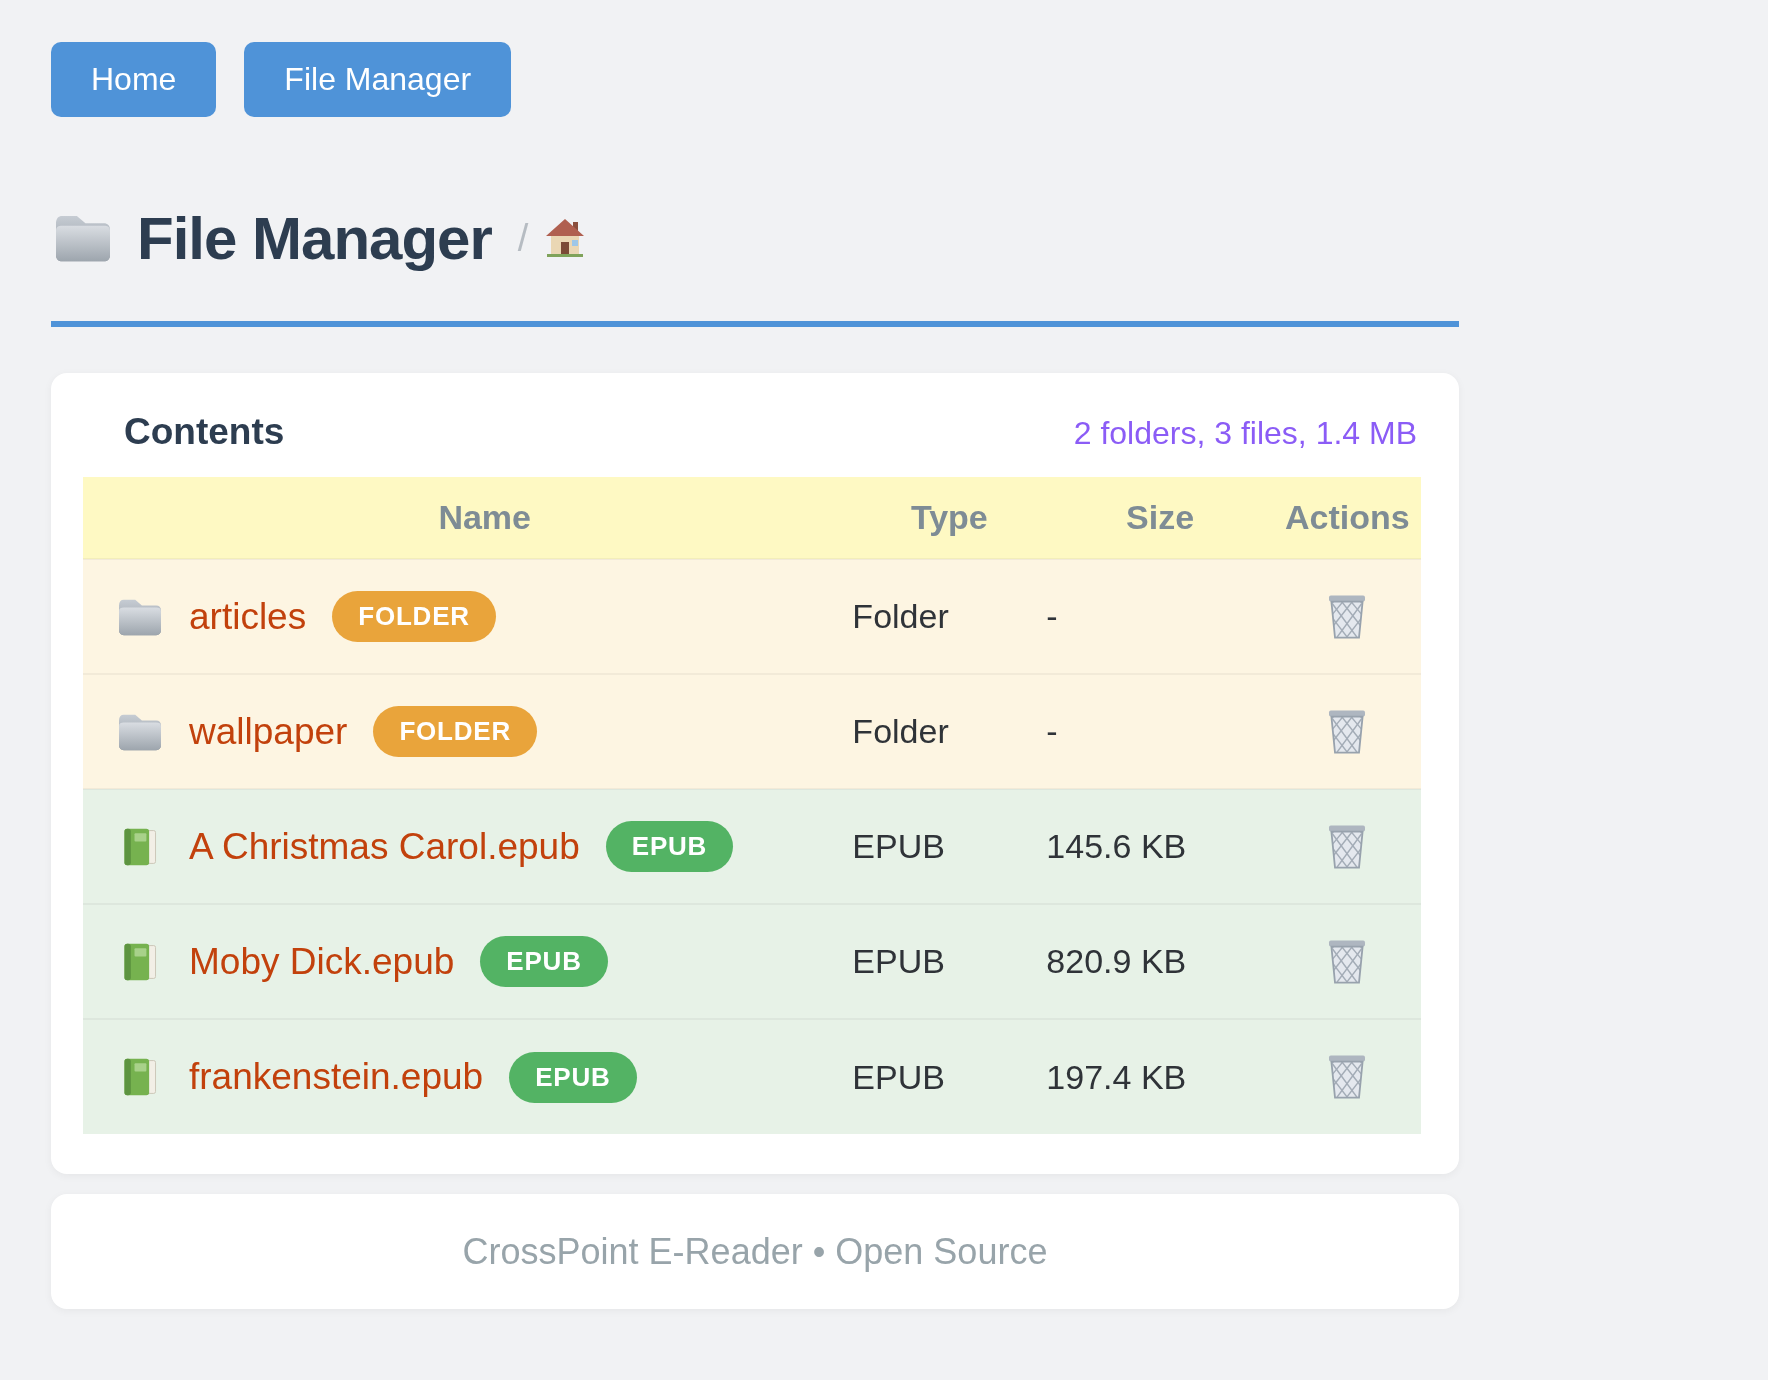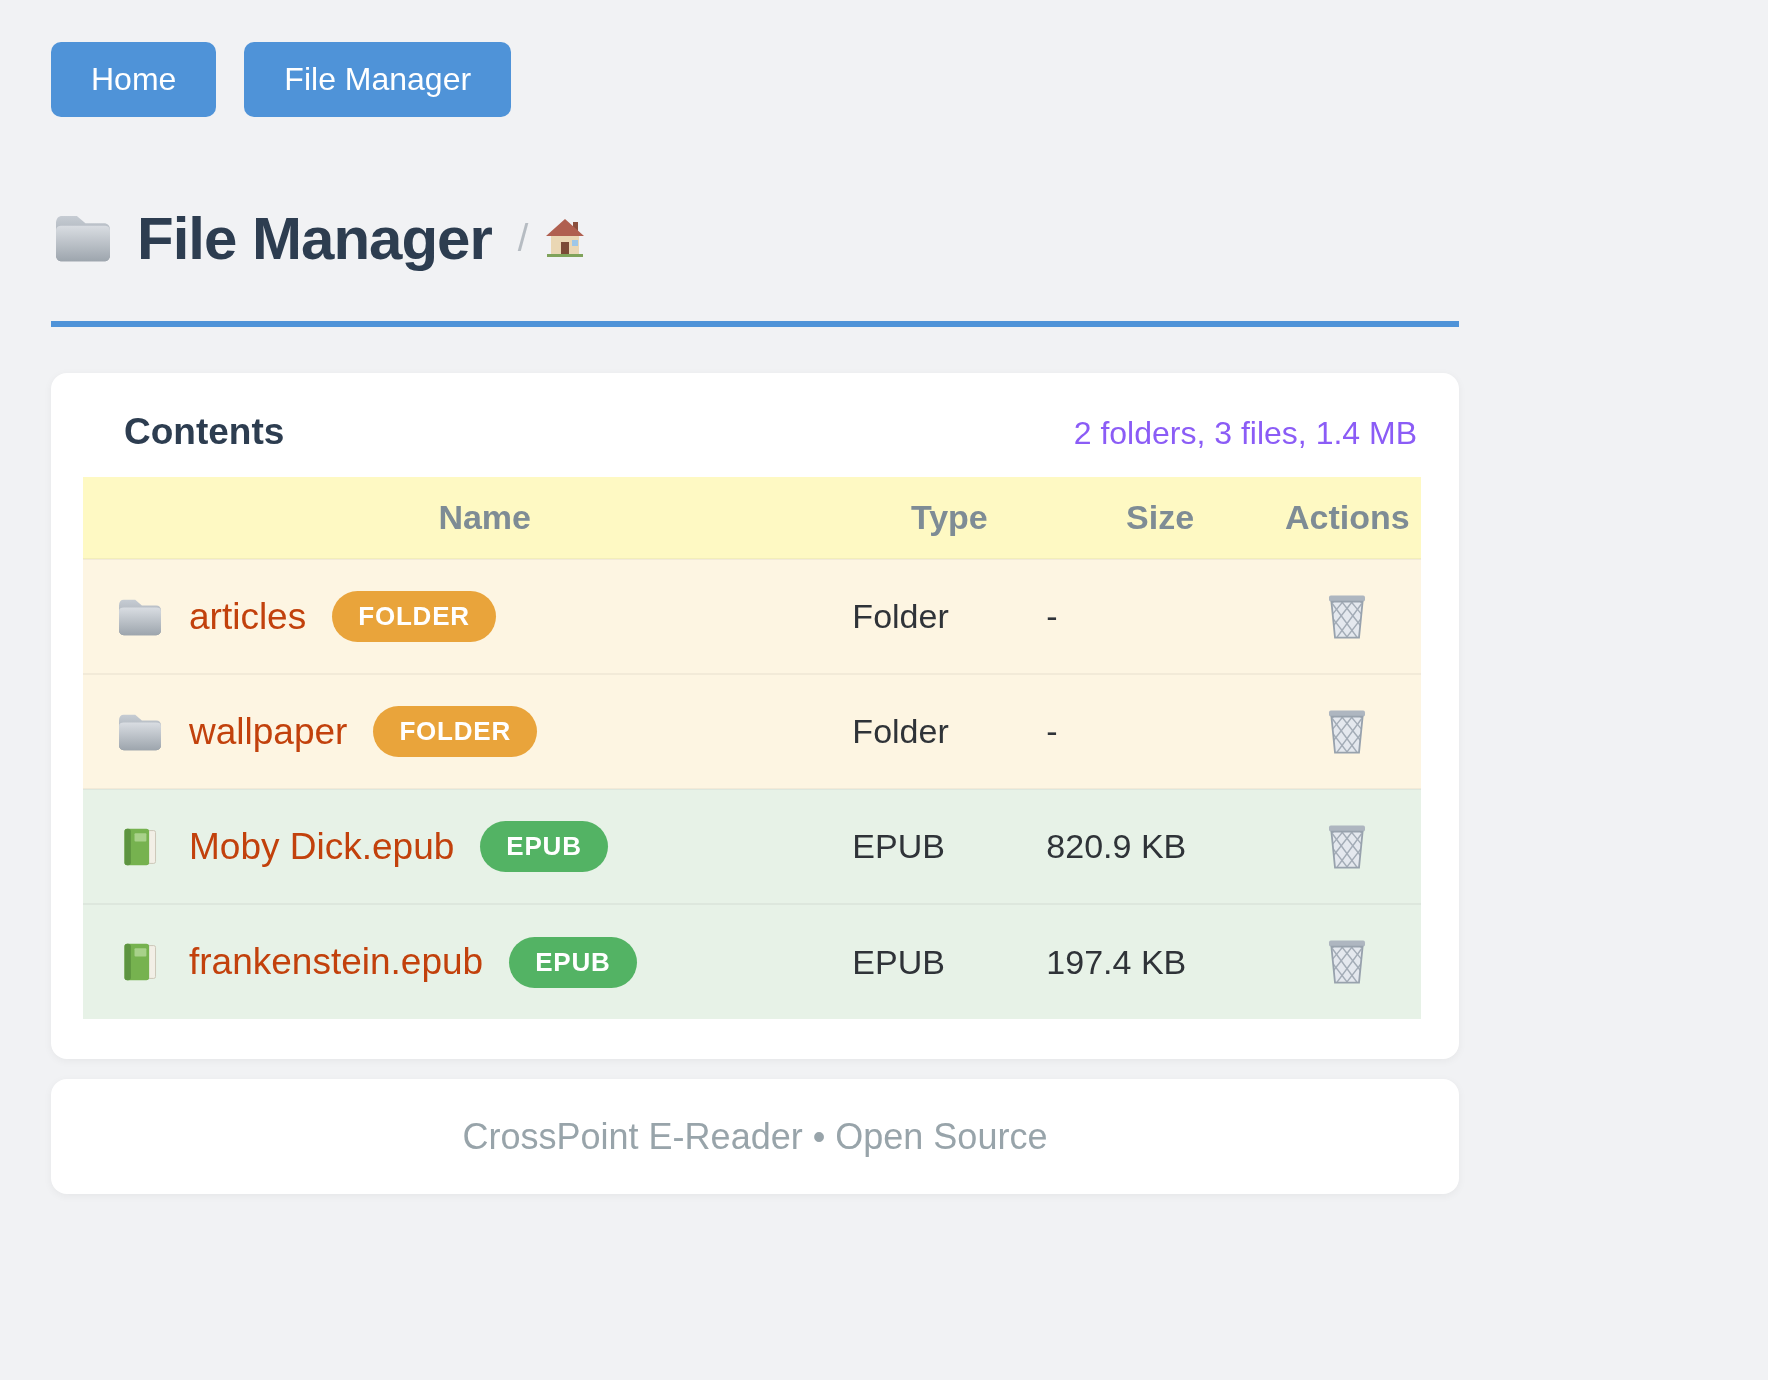--- a/index.html
+++ b/index.html
@@ -217,20 +217,38 @@
                   <use href="#trashShape"></use>
                 </svg></button>
           </td>
         </tr>
         <tr class="row-epub">
           <td class="cell-name">
             <span class="name-wrap">
               <svg class="row-icon" viewBox="0 0 44 46">
                   <use href="#bookShape"></use>
                 </svg>
+              <span class="file-label">A Christmas Carol.epub</span>
+              <span class="badge badge-epub">EPUB</span>
+            </span>
+          </td>
+          <td>EPUB</td>
+          <td>145.6 KB</td>
+          <td class="cell-actions">
+            <button class="trash-btn"><svg viewBox="0 0 36 40">
+                  <use href="#trashShape"></use>
+                </svg></button>
+          </td>
+        </tr>
+        <tr class="row-epub">
+          <td class="cell-name">
+            <span class="name-wrap">
+              <svg class="row-icon" viewBox="0 0 44 46">
+                  <use href="#bookShape"></use>
+                </svg>
               <span class="file-label">Moby Dick.epub</span>
               <span class="badge badge-epub">EPUB</span>
             </span>
           </td>
           <td>EPUB</td>
           <td>820.9 KB</td>
           <td class="cell-actions">
             <button class="trash-btn"><svg viewBox="0 0 36 40">
                   <use href="#trashShape"></use>
                 </svg></button>

